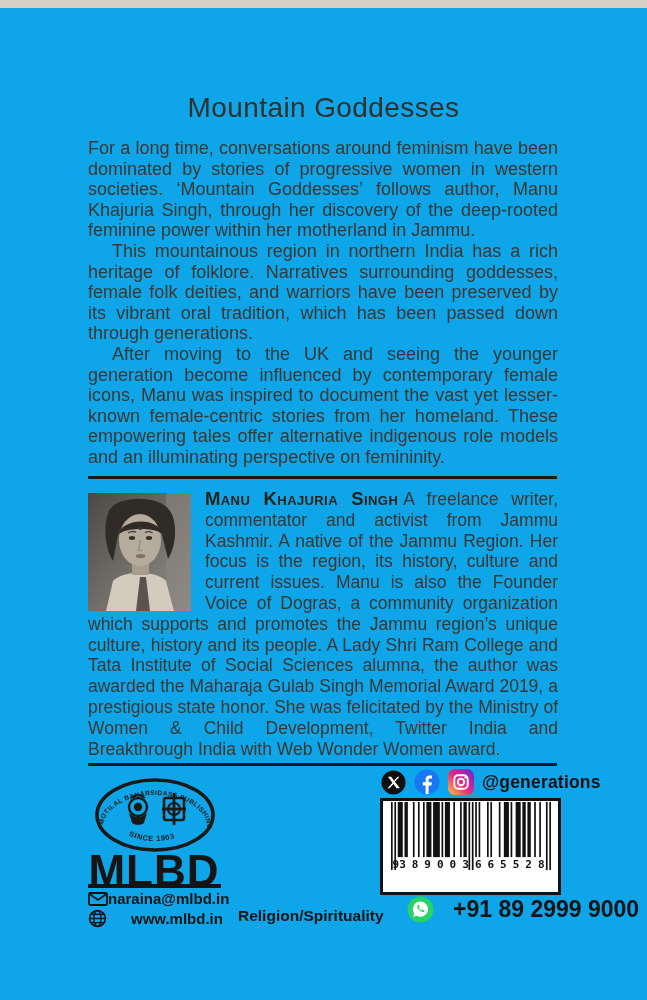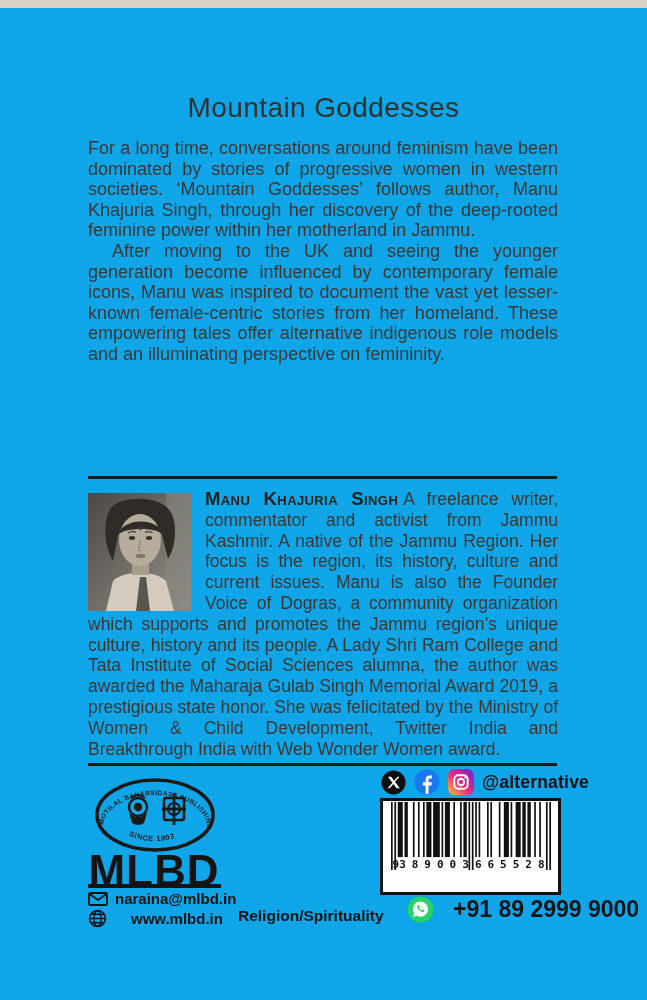--- a/index.html
+++ b/index.html
@@ -35,21 +35,21 @@
     letter-spacing:.4px; color:#24211d; margin-right:5px;
   }
   
   .logo { position:absolute; left:90px; top:765px; width:130px; height:84px; }
   .wordmark {
     position:absolute; left:86px; top:838px; width:136px; text-align:center;
     font-size:44px; font-weight:700; letter-spacing:1px; color:#141414;
   }
   .wordmark-underline { position:absolute; left:88px; top:876px; width:133px; height:4px; background:#141414; }
   .contact-row {
-    position:absolute; left:88px; display:flex; align-items:center; gap:7px;
+    position:absolute; left:88px; display:flex; align-items:center; 
     font-size:15px; font-weight:700; color:#141414;
   }
   .contact-email { top:882px; }
   .contact-web  { top:901px; gap:22px; }
   .contact-web .txt { margin-left:2px; }
   .category {
     position:absolute; left:238px; top:899px;
     font-size:15.5px; font-weight:700; color:#141414;
   }
   .social {
@@ -76,20 +76,21 @@
 </style>
 </head>
 <body>
 
 <div class="cover">
 
   <h1 class="title">Mountain Goddesses</h1>
 
   <div class="synopsis">
     <p>For a long time, conversations around feminism have been dominated by stories of progressive women in western societies. ‘Mountain Goddesses’ follows author, Manu Khajuria Singh, through her discovery of the deep-rooted feminine power within her motherland in Jammu.</p>
+    <p>This mountainous region in northern India has a rich heritage of folklore. Narratives surrounding goddesses, female folk deities, and warriors have been preserved by its vibrant oral tradition, which has been passed down through generations.</p>
     <p>After moving to the UK and seeing the younger generation become influenced by contemporary female icons, Manu was inspired to document the vast yet lesser-known female-centric stories from her homeland. These empowering tales offer alternative indigenous role models and an illuminating perspective on femininity.</p>
   </div>
 
   <div class="rule rule1"></div>
 
   <div class="bio">
     <span class="photo">
       <svg viewBox="0 0 103 118" width="103" height="118" aria-hidden="true">
         <defs>
           <linearGradient id="pbg" x1="0" y1="0" x2="1" y2="1">
@@ -188,21 +189,21 @@
           <stop offset="0" stop-color="#f9ce34"></stop>
           <stop offset="0.45" stop-color="#ee2a7b"></stop>
           <stop offset="1" stop-color="#6228d7"></stop>
         </linearGradient>
       </defs>
       <rect width="26" height="26" rx="7" fill="url(#igg)"></rect>
       <rect x="6.3" y="6.3" width="13.4" height="13.4" rx="4" fill="none" stroke="#fff" stroke-width="1.9"></rect>
       <circle cx="13" cy="13" r="3.2" fill="none" stroke="#fff" stroke-width="1.9"></circle>
       <circle cx="17.6" cy="8.4" r="1.2" fill="#fff"></circle>
     </svg>
-    <span class="handle">@alternative</span>
+    <span class="handle">@generations</span>
   </div>
 
   <div class="isbn-box">
     <div class="barcode-wrap">
       <svg viewBox="0 0 95 58" preserveAspectRatio="none" fill="#111">
           <rect x="0" y="0" width="1" height="58"></rect>
           <rect x="2" y="0" width="1" height="58"></rect>
           <rect x="4" y="0" width="3" height="47"></rect>
           <rect x="8" y="0" width="2" height="47"></rect>
           <rect x="13" y="0" width="1" height="47"></rect>

